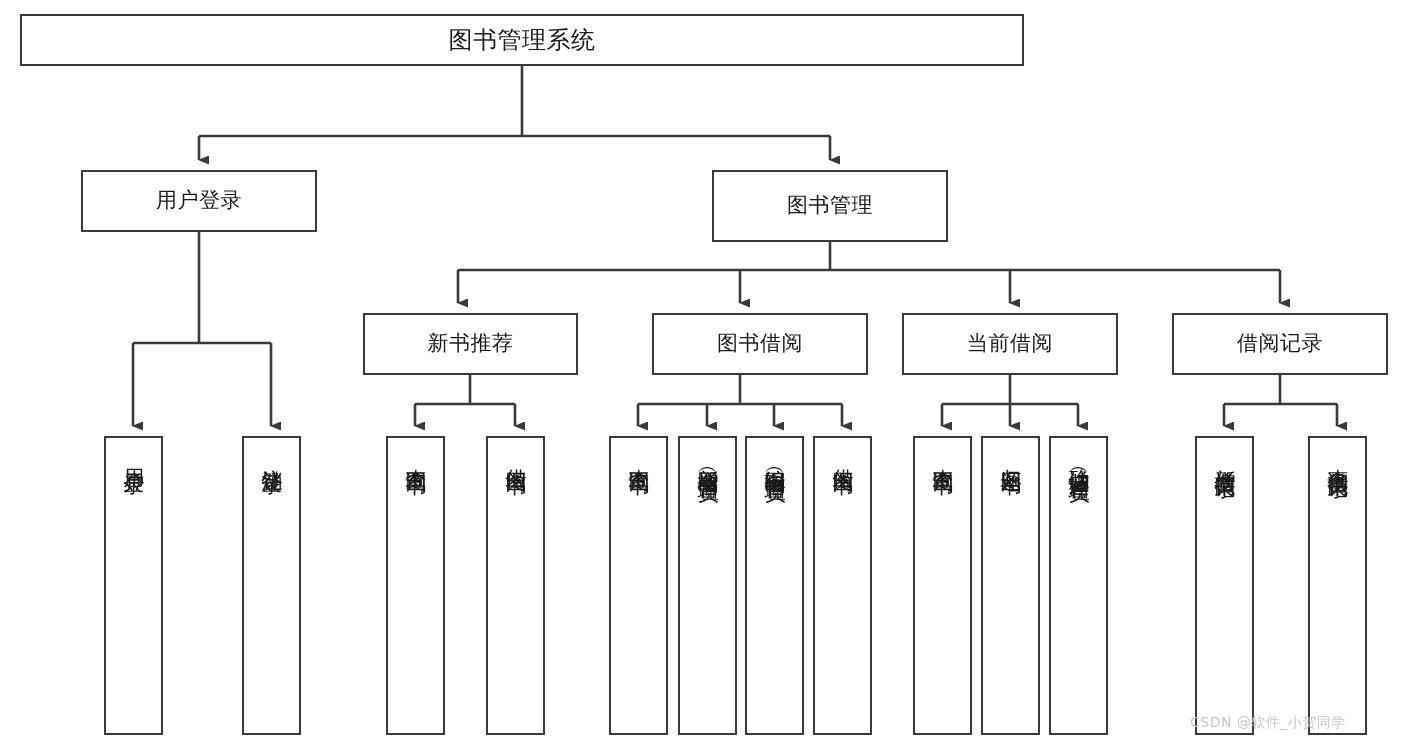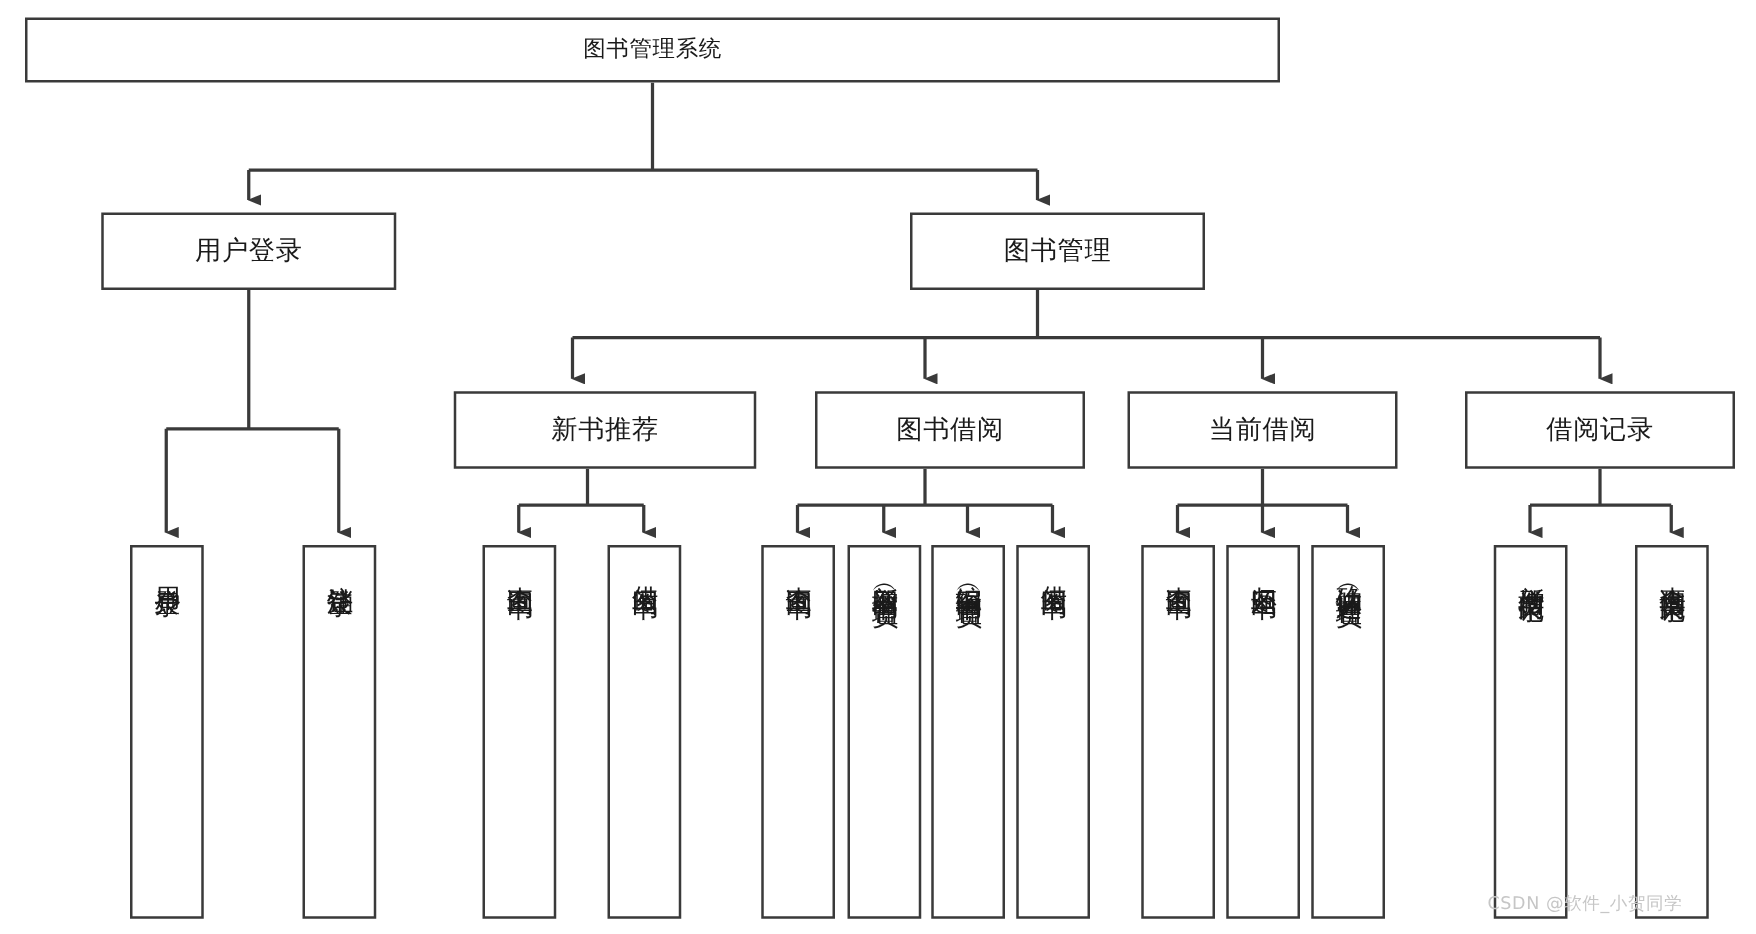--- a/index.html
+++ b/index.html
@@ -41,21 +41,21 @@
     color: #1a1a1a;
     line-height: 1.12;
     text-align: center;
     white-space: nowrap;
   }
   .node.horizontal .node-label {
     font-size: 21px;
     letter-spacing: 0.5px;
   }
   .node.root .node-label {
-    font-size: 18px;
+    font-size: 24px;
   }
   .node.vertical {
     align-items: flex-start;
     padding-top: 14px;
   }
   .node.vertical .node-label {
     writing-mode: vertical-rl;
     text-orientation: upright;
     font-size: 21px;
     letter-spacing: 2px;
@@ -127,25 +127,25 @@
     </g>
   </svg>
 
   <div class="node root horizontal" style="left:20px; top:14px; width:1004px; height:52px;">
     <span class="node-label">图书管理系统</span>
   </div>
 
   <div class="node horizontal" style="left:81px; top:170px; width:236px; height:62px;">
     <span class="node-label">用户登录</span>
   </div>
-  <div class="node horizontal" style="left:728px; top:170px; width:236px; height:62px;">
+  <div class="node horizontal" style="left:712px; top:170px; width:236px; height:72px;">
     <span class="node-label">图书管理</span>
   </div>
 
-  <div class="node horizontal" style="left:363px; top:313px; width:242px; height:62px;">
+  <div class="node horizontal" style="left:363px; top:313px; width:215px; height:62px;">
     <span class="node-label">新书推荐</span>
   </div>
   <div class="node horizontal" style="left:652px; top:313px; width:216px; height:62px;">
     <span class="node-label">图书借阅</span>
   </div>
   <div class="node horizontal" style="left:1172px; top:313px; width:216px; height:62px;">
     <span class="node-label">借阅记录</span>
   </div>
   <div class="node horizontal" style="left:902px; top:313px; width:216px; height:62px;">
     <span class="node-label">当前借阅</span>

